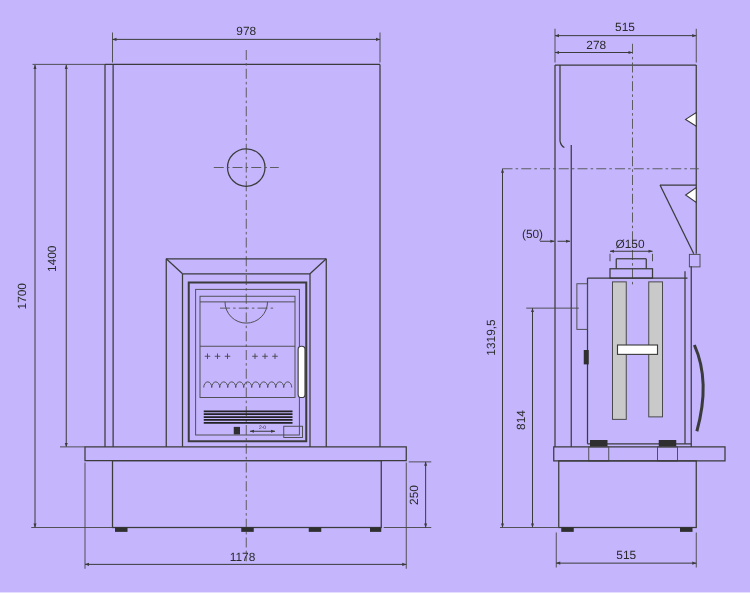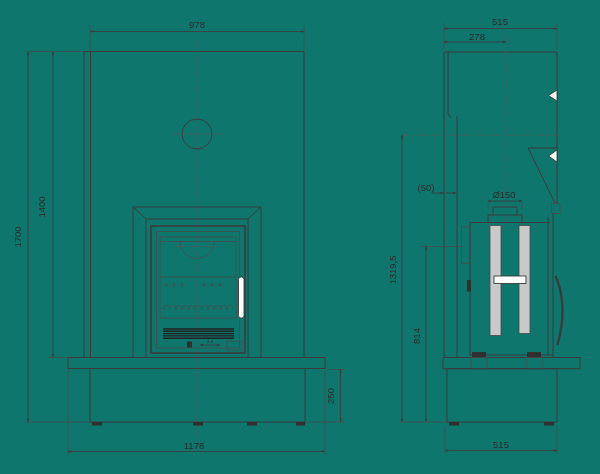--- a/index.html
+++ b/index.html
@@ -1,16 +1,16 @@
 <!DOCTYPE html>
 <html><head>
 <meta charset="utf-8">
 <style>
   html,body{margin:0;padding:0;background:#ffffff;}
-  .canvas{position:relative;width:600px;height:474px;background:#0f766e;overflow:hidden;
+  .canvas{position:relative;width:600px;height:474px;background:#c4b5fd;overflow:hidden;
           font-family:"Liberation Sans", sans-serif;}
   svg{display:block;}
   .ln   {stroke:#3b3b3b;stroke-width:1;fill:none;}
   .ln2  {stroke:#3b3b3b;stroke-width:1.6;fill:none;}
   .thin {stroke:#4a4a4a;stroke-width:0.75;fill:none;}
   .cl   {stroke:#555;stroke-width:0.75;fill:none;stroke-dasharray:8 2.5 2 2.5;}
   .dim  {stroke:#3b3b3b;stroke-width:0.8;fill:none;}
   .dark {fill:#2f2f2f;stroke:none;}
   .grey {fill:#c9c9c9;stroke:#4a4a4a;stroke-width:0.8;}
   .wht  {fill:#ffffff;stroke:#3b3b3b;stroke-width:0.9;}

